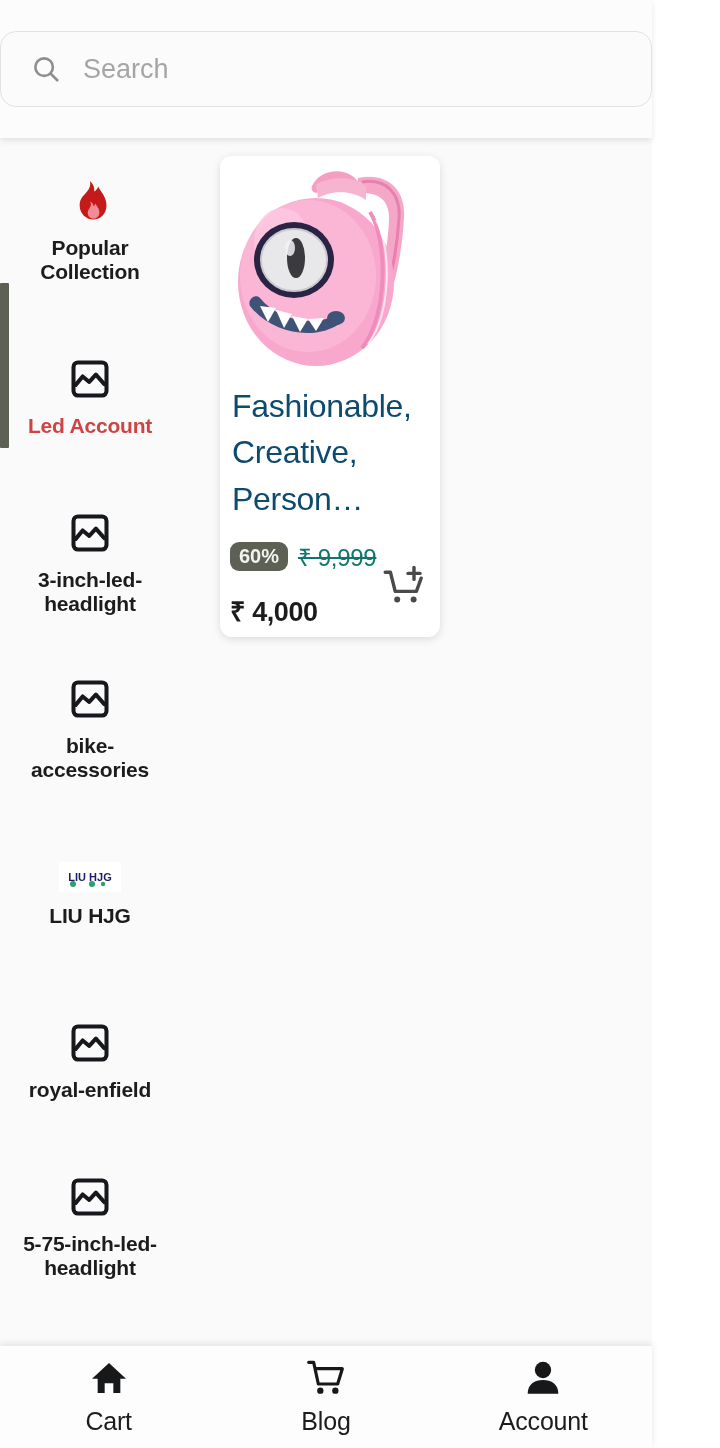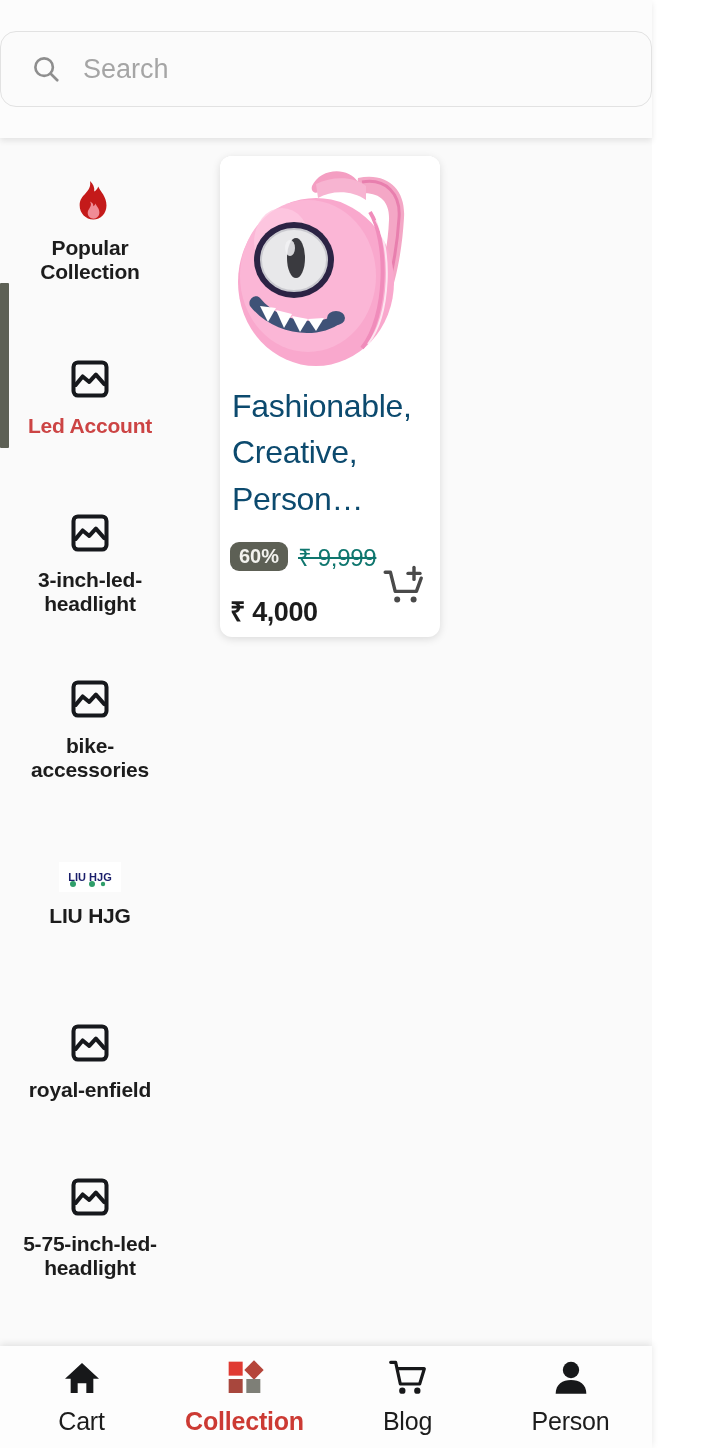--- a/index.html
+++ b/index.html
@@ -268,47 +268,36 @@
     <a class="nav-item">
       <span class="nav-ico">
         <svg width="40" height="40" viewBox="0 0 24 24" fill="#17181a">
           <path d="M12 3 L22.2 12.4 L18.8 12.4 L18.8 21 L14.6 21 L14.6 15.2 L9.4 15.2 L9.4 21 L5.2 21 L5.2 12.4 L1.8 12.4 Z"></path>
         </svg>
       </span>
       <span class="nav-label">Cart</span>
     </a>
 
 
-    <a class="nav-item active">
-      <span class="nav-ico">
-        <svg width="42" height="40" viewBox="0 0 24 24">
-          <rect x="2.2" y="2.2" width="8.4" height="8.4" fill="#e03a32"></rect>
-          <polygon points="17.4,1.4 23.2,7.2 17.4,13 11.6,7.2" fill="#b5453a"></polygon>
-          <rect x="2.2" y="12.6" width="8.4" height="8.4" fill="#a8473d"></rect>
-          <rect x="12.8" y="12.6" width="8.4" height="8.4" fill="#7e7f77"></rect>
-        </svg>
-      </span>
-      <span class="nav-label">Collection</span>
-    </a>
 
     <a class="nav-item">
       <span class="nav-ico">
         <svg width="42" height="40" viewBox="0 0 24 24" fill="none" stroke="#17181a" stroke-width="1.9" stroke-linecap="round" stroke-linejoin="round">
           <polyline points="1.6,2.6 4.6,2.6 7.4,15.6 19,15.6 21.8,6.4 6,6.4"></polyline>
           <circle cx="8.6" cy="19.6" r="1.9" fill="#17181a" stroke="none"></circle>
           <circle cx="17.6" cy="19.6" r="1.9" fill="#17181a" stroke="none"></circle>
         </svg>
       </span>
       <span class="nav-label">Blog</span>
     </a>
 
     <a class="nav-item">
       <span class="nav-ico">
         <svg width="40" height="40" viewBox="0 0 24 24" fill="#17181a">
           <circle cx="12" cy="7.2" r="4.9"></circle>
           <path d="M2.8 21.4 C2.8 15.8 7 13.2 12 13.2 C17 13.2 21.2 15.8 21.2 21.4 Z"></path>
         </svg>
       </span>
-      <span class="nav-label">Person</span>
+      <span class="nav-label">Account</span>
     </a>
   </div>
 
 </div>
 
 </body></html>

